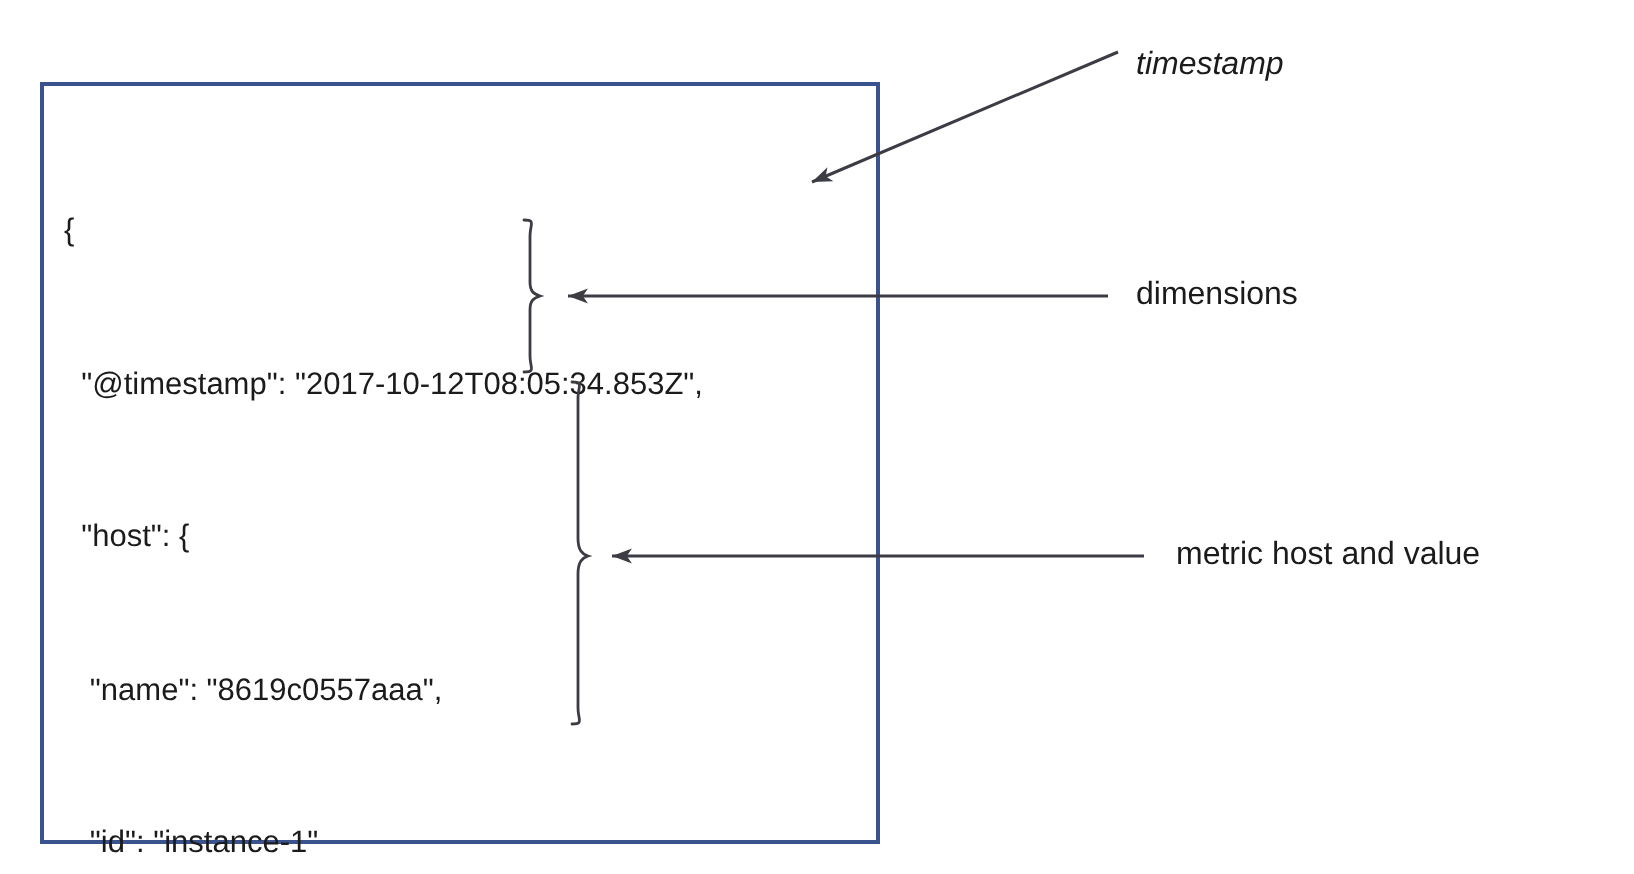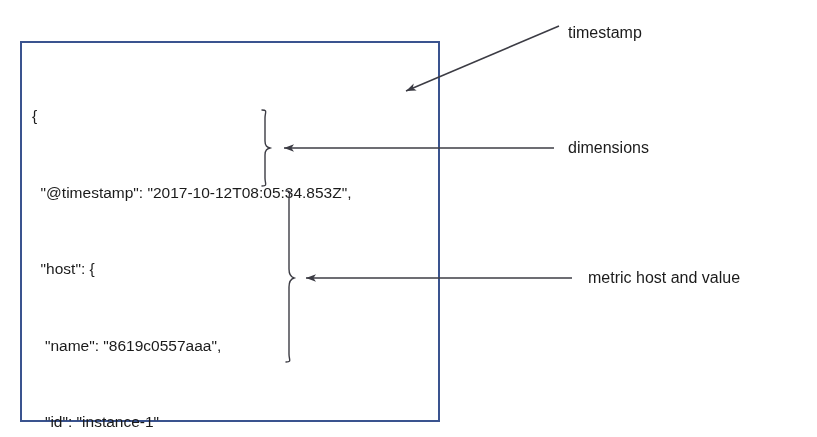--- a/index.html
+++ b/index.html
@@ -47,21 +47,21 @@
   }
 
   
   .annot-label {
     position: absolute;
     font-family: "Liberation Sans", sans-serif;
     font-size: 16px;
     color: #1b1b1b;
     white-space: nowrap;
   }
-  #label-timestamp { left: 568px; top: 24px; }
+  #label-timestamp { left: 568px; top: 24px; font-style: italic; }
   #label-dimensions { left: 568px; top: 139px; }
   #label-metric    { left: 588px; top: 269px; }
 
   
   #overlay {
     position: absolute;
     left: 0;
     top: 0;
     width: 817px;
     height: 437px;

